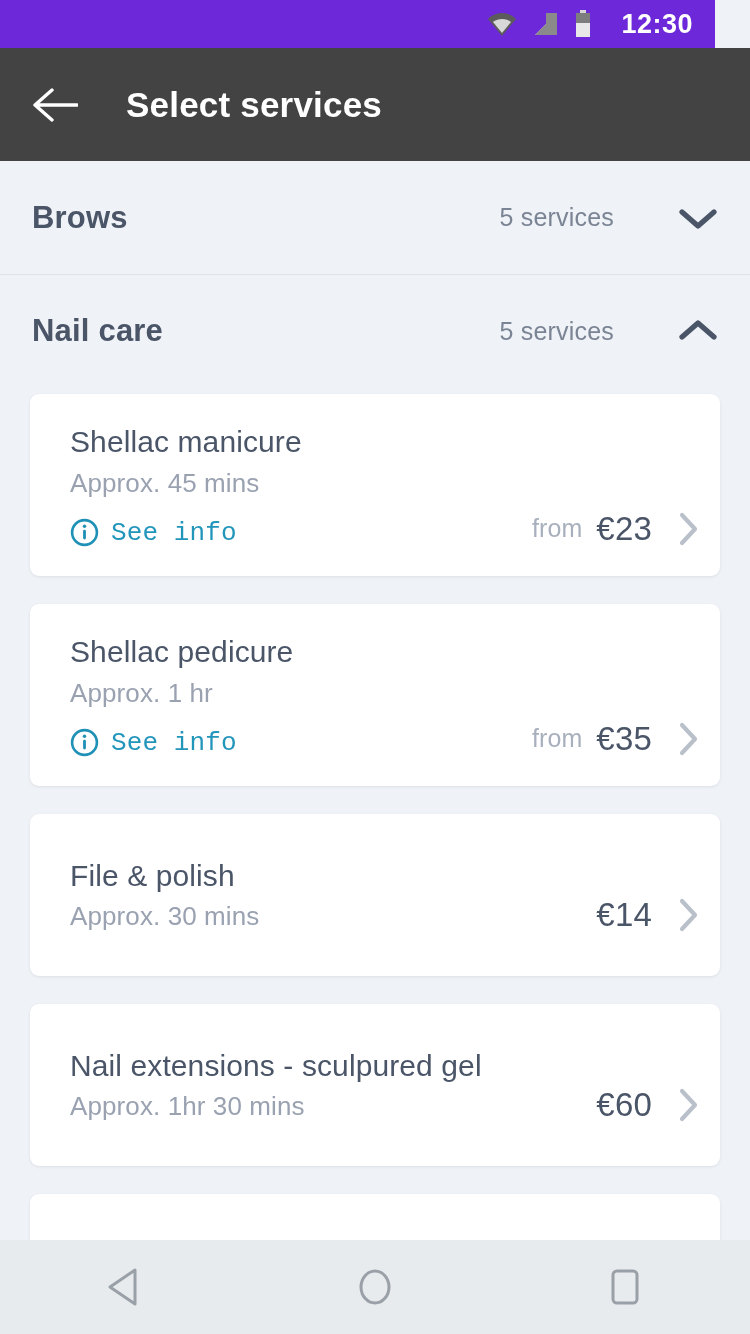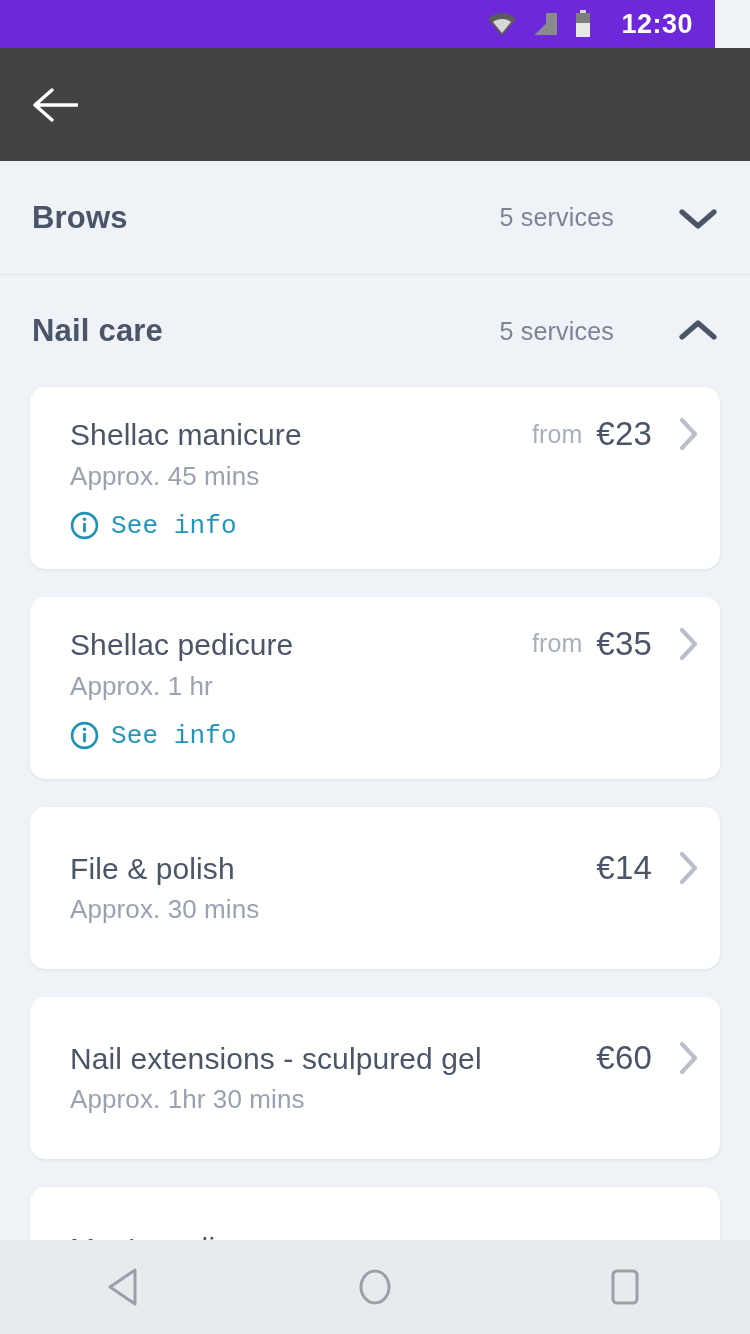--- a/index.html
+++ b/index.html
@@ -60,26 +60,26 @@
   }
   .cat-right { margin-left:auto; display:flex; align-items:center;gap:28px; }
   .cat-count {
     font-size:25px; color:#7a8494; letter-spacing:0.2px;
   }
   .chev-toggle { width:44px; height:30px; margin-left:34px; display:block; }
 
   
   .cards { padding:0 30px; }
   .card {
-    background:#ffffff; border-radius:15px;
+    background:#ffffff; border-radius:9px;
     margin-bottom:28px;
     box-shadow:0 1px 3px rgba(60,72,90,0.10);
     padding:28px 0 28px 0;
     position:relative;
-    display:flex; align-items:flex-start;
+    display:flex; align-items:flex-end;margin-top:7px;
   }
   .card-left { padding-left:40px; flex:1 1 auto; min-width:0; }
   .svc-name {
     font-size:30px; color:#4a5568; line-height:1.32;
     letter-spacing:0.1px; white-space:nowrap;
   }
   .svc-dur {
     font-size:26px; color:#9aa2b1; line-height:1.32;
     margin-top:4px; letter-spacing:0.1px; white-space:nowrap;
   }
@@ -146,20 +146,21 @@
       <span class="clock">12:30</span>
     </div>
   </div>
 
   <div class="app-bar">
     <span>
       <svg class="back-arrow" viewBox="0 0 46 40">
         <path d="M3 20 L20 5 M3 20 L20 35 M3 20 L45 20" stroke="#ffffff" stroke-width="3.4" fill="none" stroke-linecap="round" stroke-linejoin="round"></path>
       </svg>
     </span>
+    <span class="app-title">Select services</span>
   </div>
 
   <div class="content">
 
     <div class="cat-header">
       <span class="cat-name">Brows</span>
       <span class="cat-right">
         <span class="cat-count">5 services</span>
         <span>
           <svg class="chev-toggle" viewBox="0 0 44 30">

